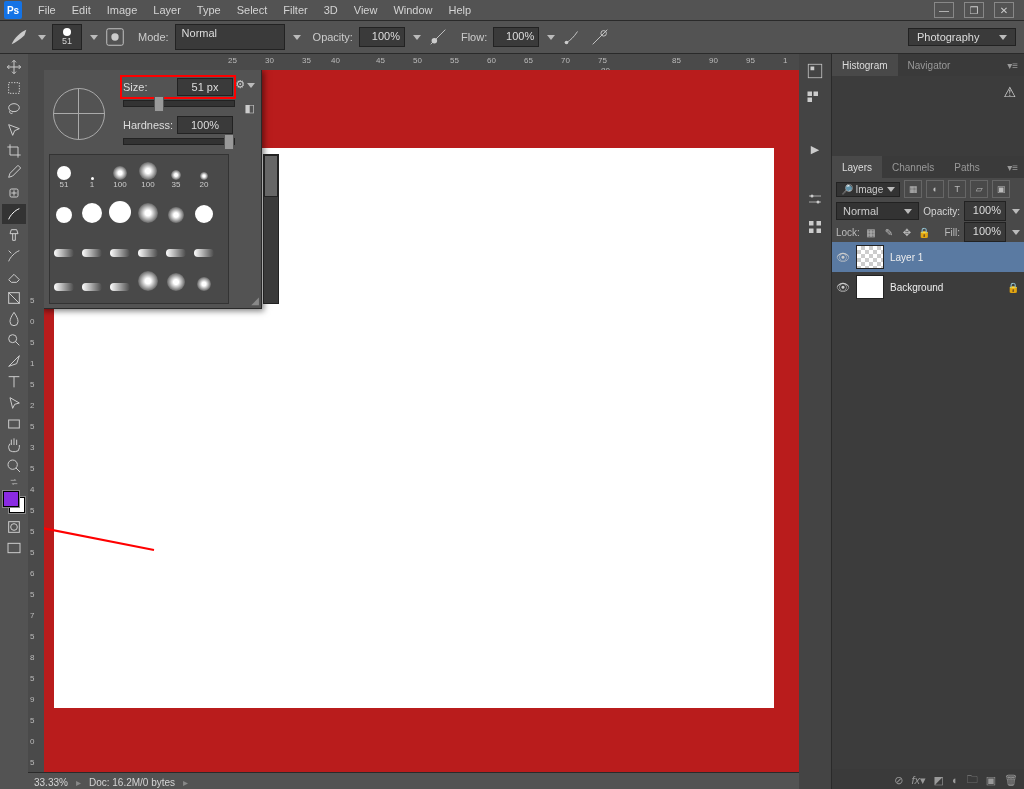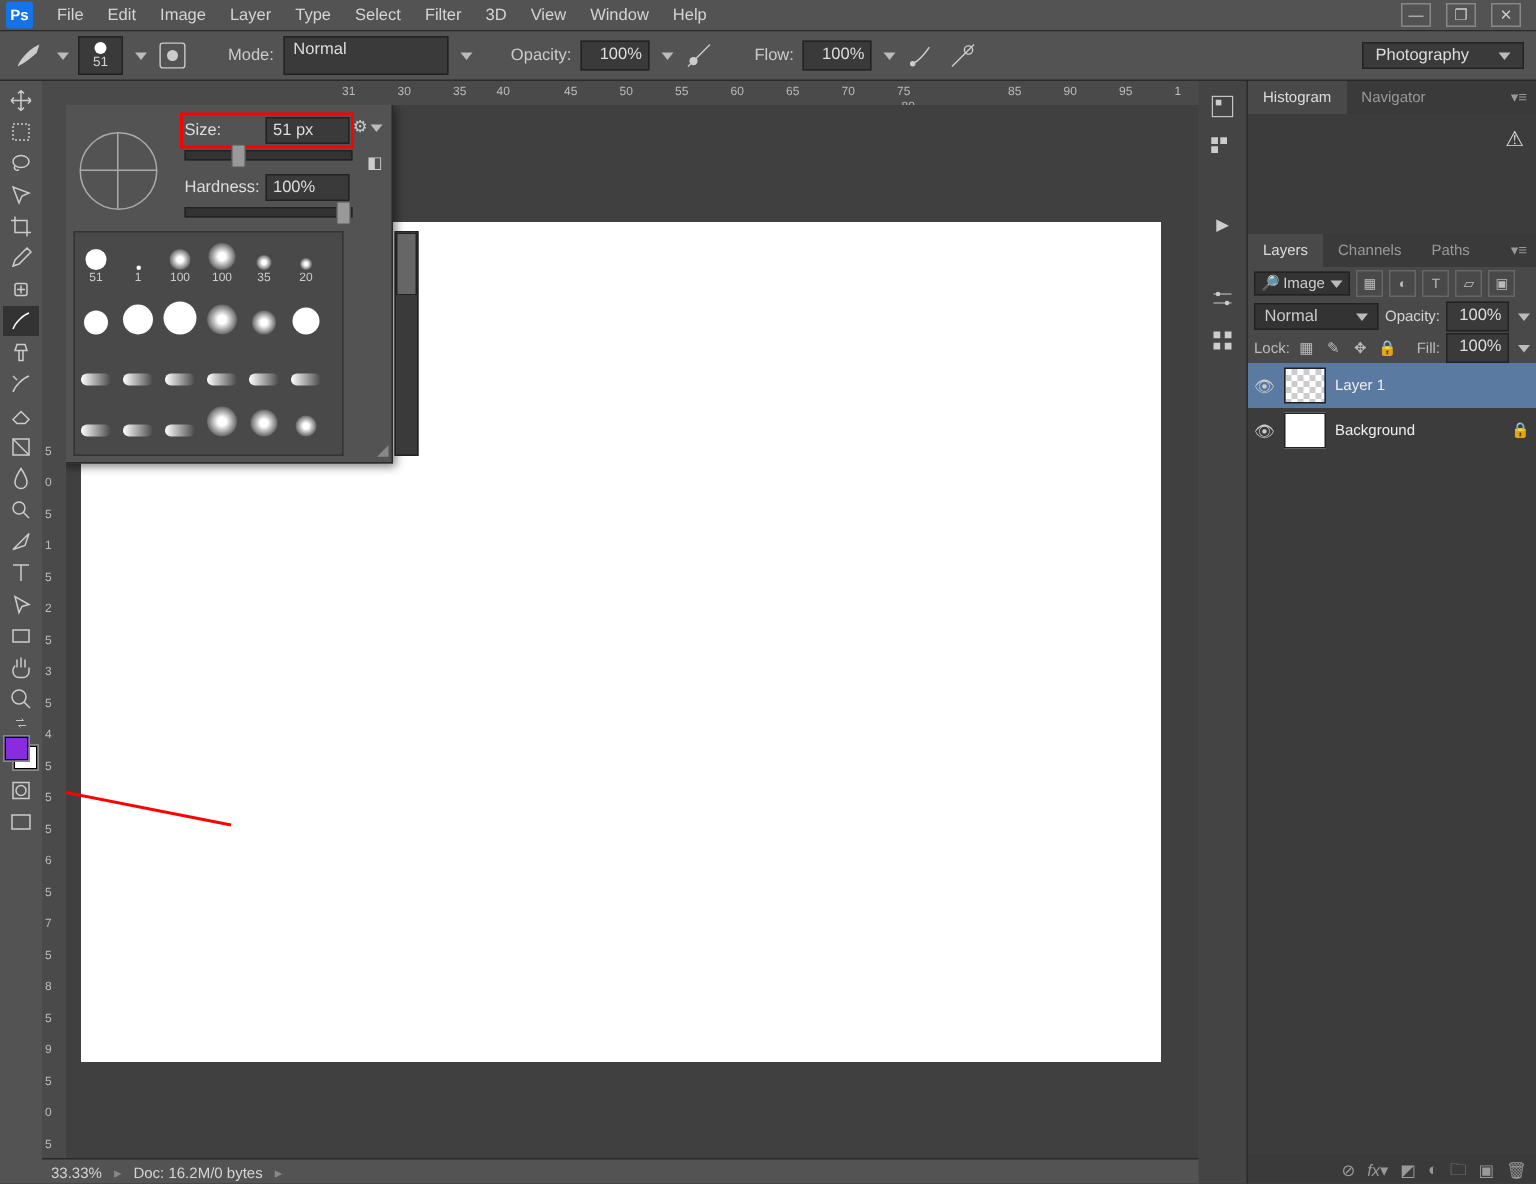--- a/index.html
+++ b/index.html
@@ -5,37 +5,37 @@
 html,body{margin:0;padding:0;width:1024px;height:789px;background:#535353;font-family:Tahoma,Arial,sans-serif;font-size:11px;color:#d4d4d4;overflow:hidden;user-select:none}
 .menubar{height:20px;background:#535353;display:flex;align-items:center;padding:0 4px;border-bottom:1px solid #2a2a2a}
 .ps-logo{width:18px;height:18px;background:#1473e6;color:#fff;font-weight:bold;font-size:10px;display:flex;align-items:center;justify-content:center;border-radius:2px;margin-right:8px}
 .menu-item{padding:0 8px;cursor:default}
 .menubar-right{margin-left:auto;display:flex;gap:10px;padding-right:6px}
 .win-btn{width:18px;height:14px;border:1px solid #888;display:flex;align-items:center;justify-content:center;font-size:10px;color:#ccc}
 .optbar{height:32px;background:#535353;display:flex;align-items:center;padding:0 8px;gap:6px;border-bottom:1px solid #2a2a2a;position:relative}
 .tool-ico{width:22px;height:22px;display:flex;align-items:center;justify-content:center}
 .brush-size-btn{width:28px;height:24px;background:#3a3a3a;display:flex;flex-direction:column;align-items:center;justify-content:center;font-size:9px;border:1px solid #222}
 .brush-dot{width:8px;height:8px;background:#fff;border-radius:50%}
-.opt-label{color:#ccc;font-size:11px;margin-left:20px}
+.opt-label{color:#ccc;font-size:11px;margin-left:6px}
 .opt-select{background:#3a3a3a;border:1px solid #222;color:#ddd;padding:2px 18px 2px 6px;font-size:11px;height:20px;position:relative}
 .opt-input{background:#3a3a3a;border:1px solid #222;color:#ddd;padding:2px 4px;width:36px;text-align:right;font-size:11px;height:14px}
 .caret{width:0;height:0;border-left:4px solid transparent;border-right:4px solid transparent;border-top:5px solid #bbb;display:inline-block;margin-left:2px}
 .airbrush-ico,.flow-ico{width:22px;height:22px;display:flex;align-items:center;justify-content:center}
 .workspace-select{margin-left:auto;background:#3a3a3a;border:1px solid #222;color:#ddd;padding:2px 8px;width:90px;display:flex;justify-content:space-between;align-items:center}
 .main-area{position:relative;height:737px;background:#262626}
 .toolbar{position:absolute;left:0;top:0;width:28px;height:737px;background:#535353;border-right:1px solid #2a2a2a;padding-top:2px}
 .tool{width:24px;height:20px;margin:1px auto;display:flex;align-items:center;justify-content:center;color:#ccc;position:relative}
 .tool svg{width:16px;height:16px;stroke:#ccc;fill:none;stroke-width:1.5}
 .color-swatch{width:22px;height:22px;position:relative;margin:4px auto}
 .fg-color{width:14px;height:14px;position:absolute;top:0;left:0;border:1px solid #000;outline:1px solid #888}
 .bg-color{width:14px;height:14px;position:absolute;bottom:0;right:0;border:1px solid #000;outline:1px solid #888;background:#fff}
 .ruler-h{position:absolute;left:28px;top:0;right:224px;height:16px;background:#4a4a4a;border-bottom:1px solid #222;overflow:hidden}
 .ruler-v{position:absolute;left:28px;top:16px;width:16px;bottom:18px;background:#4a4a4a;border-right:1px solid #222;overflow:hidden}
 .ruler-tick{position:absolute;font-size:8px;color:#bbb}
-.canvas-area{position:absolute;left:44px;top:16px;right:224px;bottom:18px;background:#404040;overflow:hidden}
+.canvas-area{position:absolute;left:44px;top:16px;right:224px;bottom:18px;background:#b91c1c;overflow:hidden}
 .canvas{position:absolute;background:#fff;left:10px;top:78px;width:720px;height:560px}
 .statusbar{position:absolute;left:28px;bottom:0;right:224px;height:18px;background:#535353;border-top:1px solid #2a2a2a;display:flex;align-items:center;padding:0 6px;font-size:10px;gap:8px}
 .right-strip{position:absolute;right:192px;top:0;width:32px;height:737px;background:#444;border-right:1px solid #2a2a2a;display:flex;flex-direction:column;align-items:center;gap:6px;padding-top:6px}
 .strip-ico{width:22px;height:22px;display:flex;align-items:center;justify-content:center;color:#ccc}
 .panels{position:absolute;right:0;top:0;width:192px;height:737px;background:#494949;display:flex;flex-direction:column}
 .panel-tabs{height:22px;background:#3a3a3a;display:flex;align-items:center;font-size:10px}
 .ptab{padding:0 10px;height:22px;display:flex;align-items:center;color:#999}
 .ptab.active{background:#494949;color:#ddd}
 .ptab-opts{margin-left:auto;padding:0 6px;color:#999}
 .hist-body{height:80px;background:#3c3c3c;position:relative}
@@ -57,21 +57,21 @@
 .layer-name.italic{}
 .lock-small{margin-left:auto;color:#ccc;font-size:10px}
 .layers-footer{height:22px;background:#3a3a3a;display:flex;align-items:center;justify-content:flex-end;gap:8px;padding:0 6px;color:#999;font-size:11px}
 
 .brush-panel{position:absolute;left:-4px;top:-1px;width:220px;height:238px;background:#535353;border:1px solid #2a2a2a;box-shadow:2px 2px 6px rgba(0,0,0,0.5);z-index:50}
 .bp-angle{position:absolute;left:12px;top:18px;width:50px;height:50px;border:1px solid #aaa;border-radius:50%}
 .bp-angle::before{content:"";position:absolute;left:0;top:24px;width:50px;height:1px;background:#aaa}
 .bp-angle::after{content:"";position:absolute;left:24px;top:0;width:1px;height:50px;background:#aaa}
 .bp-row{position:absolute;display:flex;align-items:center;gap:4px}
 .bp-label{color:#ddd;font-size:11px;width:50px}
-.bp-input{background:#3a3a3a;border:1px solid #222;color:#ddd;padding:2px 4px;width:46px;text-align:left;font-size:11px}
+.bp-input{background:#3a3a3a;border:1px solid #222;color:#ddd;padding:2px 4px;width:46px;text-align:center;font-size:11px}
 .bp-size-row{left:82px;top:8px}
 .bp-hard-row{left:82px;top:46px}
 .red-box{outline:2px solid #ff0000;outline-offset:1px}
 .bp-slider{position:absolute;height:5px;background:#333;border:1px solid #222}
 .bp-slider .knob{position:absolute;top:-5px;width:8px;height:14px;background:#999;border:1px solid #555}
 .bp-gear{position:absolute;right:6px;top:8px;color:#ccc}
 .bp-side{position:absolute;right:6px;top:32px;color:#ccc}
 .bp-presets{position:absolute;left:8px;top:84px;width:178px;height:148px;background:#494949;border:1px solid #333;overflow:hidden}
 .bp-scroll{position:absolute;right:-18px;top:84px;width:14px;height:148px;background:#3a3a3a;border:1px solid #222}
 .bp-scroll .thumb{position:absolute;top:0;left:0;width:12px;height:40px;background:#666}
@@ -282,21 +282,21 @@
         </svg>
       </div>
     <div class="tool">
         <svg viewBox="0 0 24 24">
           <rect x="3" y="5" width="18" height="14"></rect>
         </svg>
       </div>
   </div>
 
   <div class="ruler-h">
-      <div class="ruler-tick" style="left: 200px; top: 2px;">31</div>
+      <div class="ruler-tick" style="left: 200px; top: 2px;">25</div>
       <div class="ruler-tick" style="left: 237px; top: 2px;">30</div>
       <div class="ruler-tick" style="left: 274px; top: 2px;">35</div>
       <div class="ruler-tick" style="left: 303px; top: 2px;">40</div>
       <div class="ruler-tick" style="left: 348px; top: 2px;">45</div>
       <div class="ruler-tick" style="left: 385px; top: 2px;">50</div>
       <div class="ruler-tick" style="left: 422px; top: 2px;">55</div>
       <div class="ruler-tick" style="left: 459px; top: 2px;">60</div>
       <div class="ruler-tick" style="left: 496px; top: 2px;">65</div>
       <div class="ruler-tick" style="left: 533px; top: 2px;">70</div>
       <div class="ruler-tick" style="left: 570px; top: 2px;">75</div>

